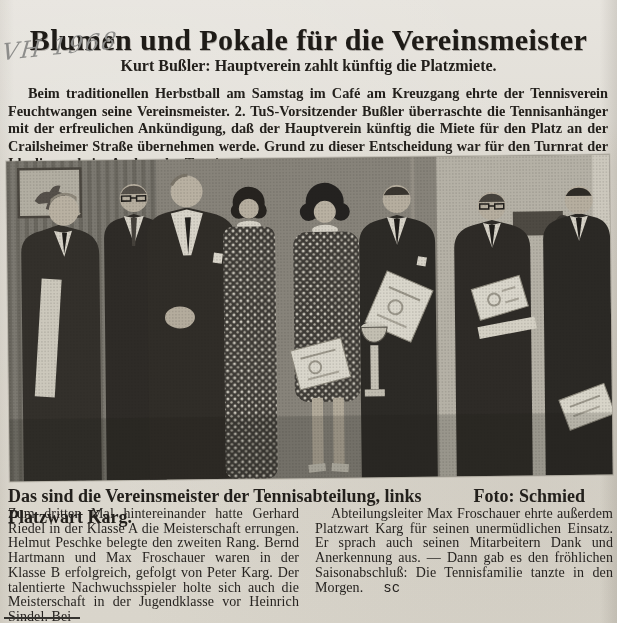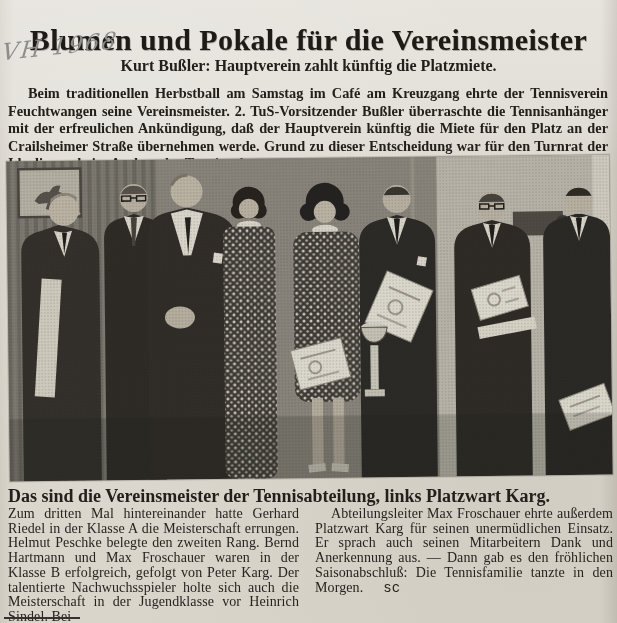--- a/index.html
+++ b/index.html
@@ -218,20 +218,21 @@
       </g>
     </g>
 
     <rect x="0" y="258" width="603" height="62" fill="#1b1a17" opacity=".18"></rect>
     <rect x="0" y="0" width="603" height="320" fill="url(#halftone)" opacity=".16"></rect>
   </svg>
 </div>
 
 <div class="abs caption-row">
   <span>Das sind die Vereinsmeister der Tennisabteilung, links Platzwart Karg.</span>
+  <span class="credit">Foto: Schmied</span>
 </div>
 
 <div class="abs cols">
   <div class="col col-left">
     <p>Zum dritten Mal hintereinander hatte Gerhard Riedel in der Klasse A die Meisterschaft errungen. Helmut Peschke belegte den zweiten Rang. Bernd Hartmann und Max Froschauer waren in der Klasse B erfolgreich, gefolgt von Peter Karg. Der talentierte Nachwuchsspieler holte sich auch die Meisterschaft in der Jugendklasse vor Heinrich Sindel. Bei</p>
   </div>
   <div class="col col-right">
     <p class="indent"><span>Abteilungsleiter Max Froschauer ehrte außerdem Platzwart Karg für seinen unermüdlichen Einsatz. Er sprach auch seinen Mitarbeitern Dank und Anerkennung aus. — Dann gab es den fröhlichen Saisonabschluß: Die Tennisfamilie tanzte in den Morgen.</span><span class="author">sc</span></p>
   </div>
 </div>

